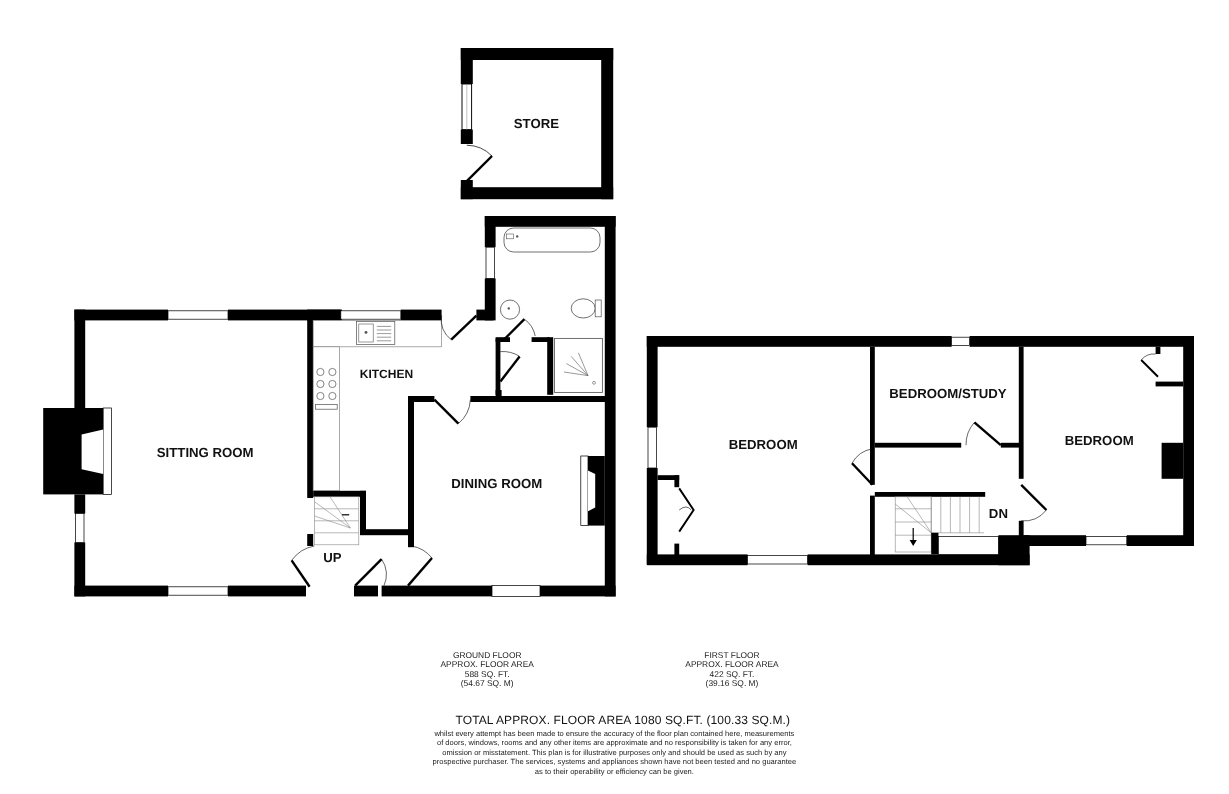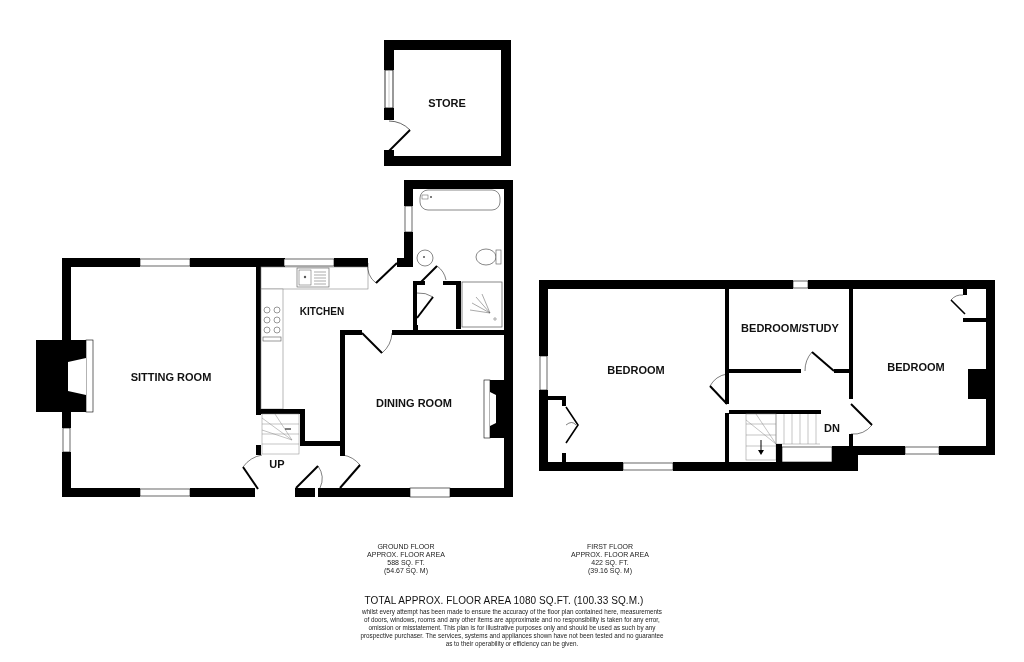--- a/index.html
+++ b/index.html
@@ -1,20 +1,20 @@
 <!DOCTYPE html>
 <html><head>
 <meta charset="utf-8">
 <style>
   html,body{margin:0;padding:0;background:#ffffff;}
   body{width:1024px;height:662px;position:relative;overflow:hidden;font-family:"Liberation Sans",sans-serif;color:#000;}
   svg{position:absolute;left:0;top:0;}
   .lbl{font-family:"Liberation Sans",sans-serif;font-weight:bold;fill:#111;}
   .area{position:absolute;text-align:center;font-size:7px;line-height:8px;color:#222;width:120px;}
-  .total{position:absolute;left:292px;top:595px;width:424px;text-align:center;font-size:10px;color:#111;letter-spacing:0.1px;}
+  .total{position:absolute;left:307px;top:595px;width:424px;text-align:center;font-size:10px;color:#111;letter-spacing:0.1px;}
   .disc{position:absolute;left:318px;top:608px;width:388px;text-align:center;font-size:6.3px;line-height:8px;color:#222;}
 </style>
 </head>
 <body>
 
 <svg width="1024" height="662" viewBox="0 0 1024 662">
 
   <g>
     <rect x="384" y="40" width="127" height="10" fill="#000"></rect>
     <rect x="501" y="40" width="10" height="126" fill="#000"></rect>

